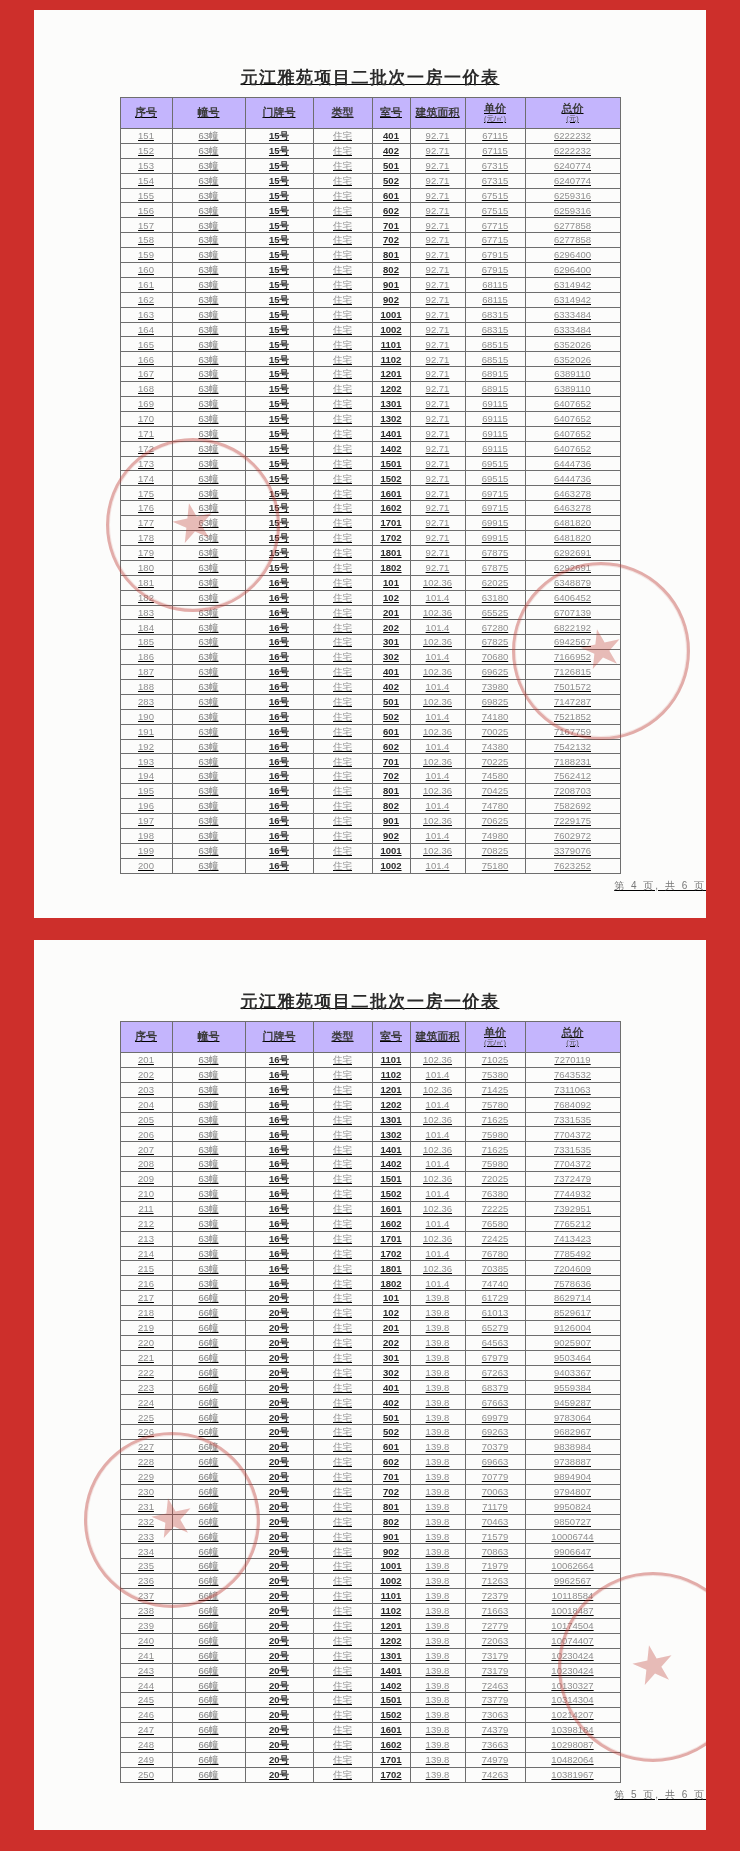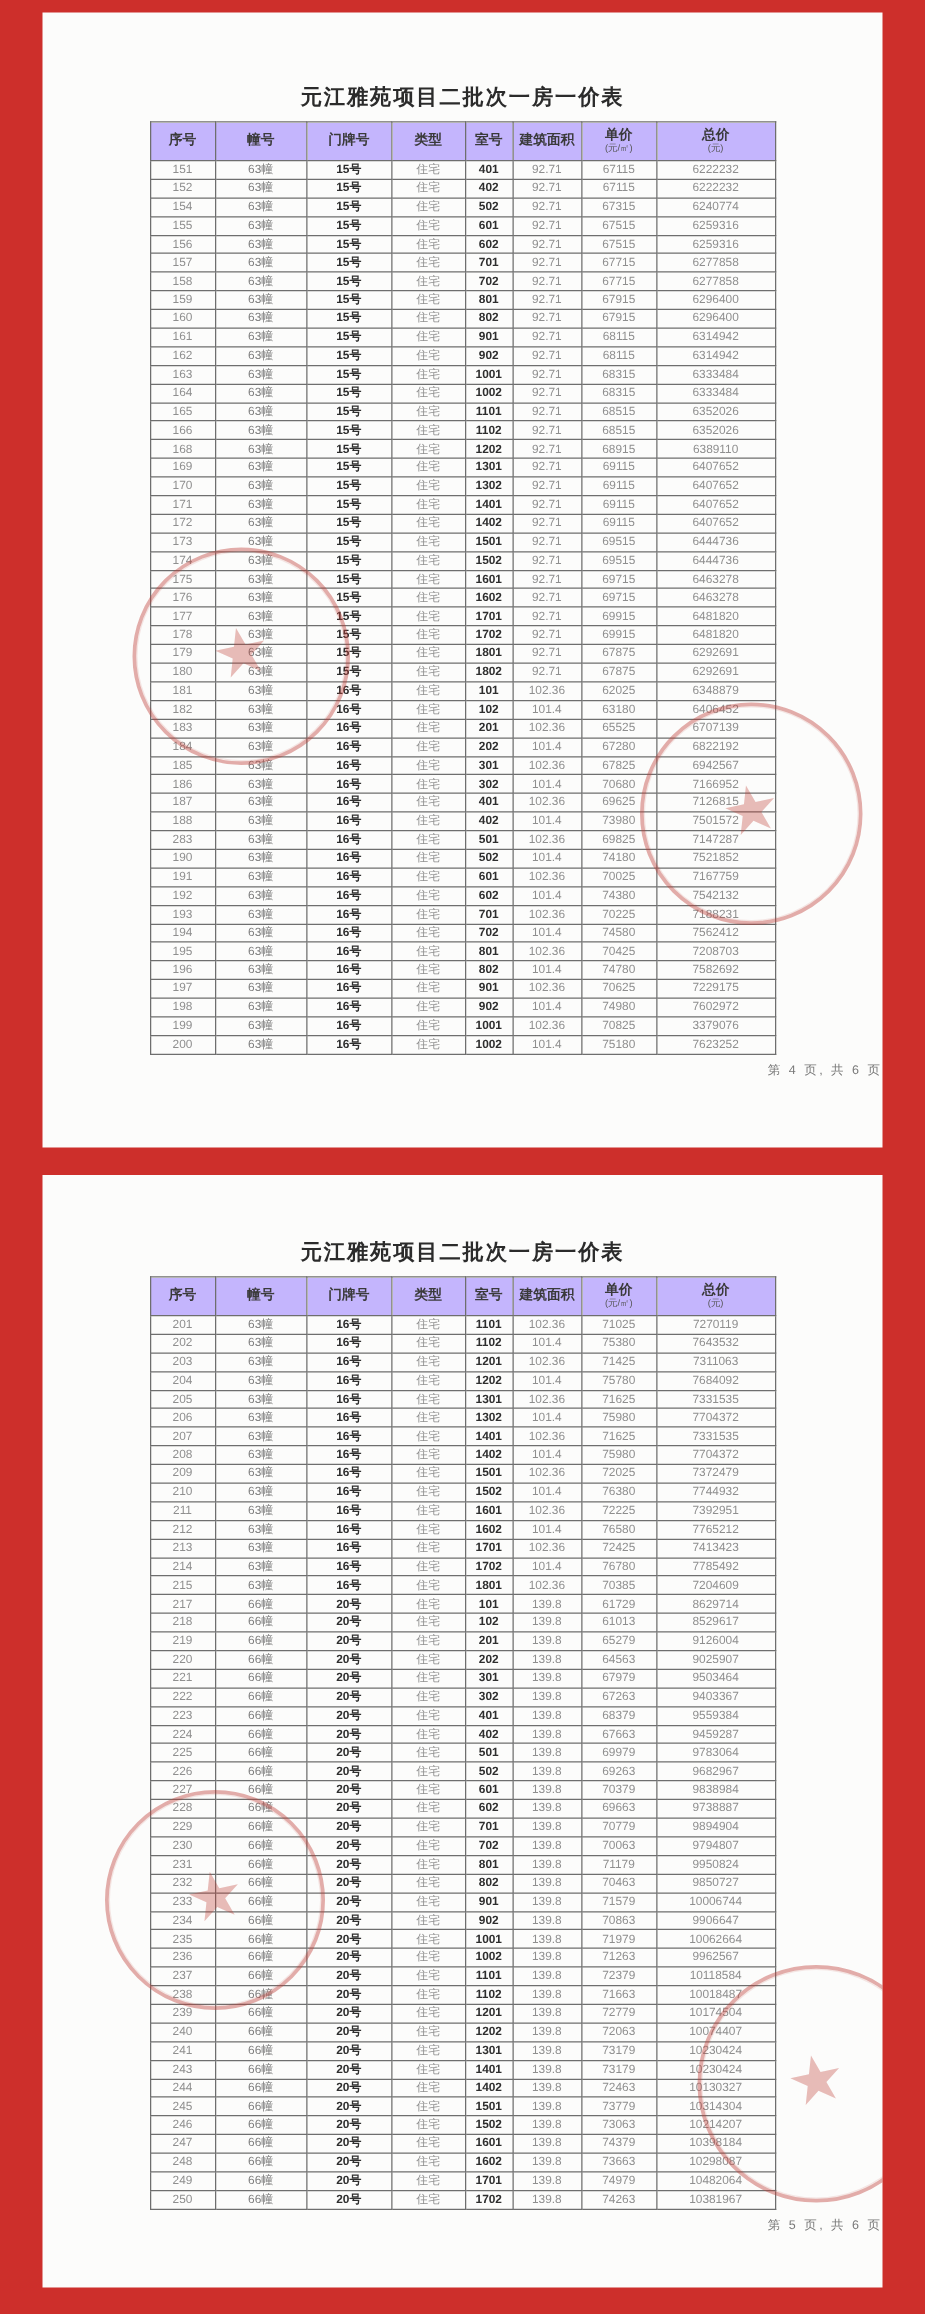--- a/index.html
+++ b/index.html
@@ -7,20 +7,21 @@
     width:740px;height:1851px;
     background:#cd2f2b;
     font-family:"Liberation Sans","DejaVu Sans",sans-serif;
     position:relative;overflow:hidden;
   }
   .page{
     position:absolute;left:34px;width:672px;
     background:#fcfcfb;
     box-sizing:border-box;
     overflow:hidden;
+    text-decoration:underline;
   }
   .page-1{top:10px;height:908px;}
   .page-2{top:940px;height:890px;}
   .page-title{
     margin-top:56px;
     text-align:center;
     font-size:17px;font-weight:700;color:#2b2b2b;
     letter-spacing:1.5px;
   }
   .page-2 .page-title{margin-top:50px;}
@@ -127,30 +128,40 @@
           <td class="c-seq">152</td>
           <td class="c-building">63幢</td>
           <td class="c-door">15号</td>
           <td class="c-type">住宅</td>
           <td class="c-room">402</td>
           <td class="c-area">92.71</td>
           <td class="c-unit">67115</td>
           <td class="c-total">6222232</td>
         </tr>
         <tr>
-          <td class="c-seq">154</td>
-          <td class="c-building">63幢</td>
-          <td class="c-door">15号</td>
-          <td class="c-type">住宅</td>
-          <td class="c-room">502</td>
+          <td class="c-seq">153</td>
+          <td class="c-building">63幢</td>
+          <td class="c-door">15号</td>
+          <td class="c-type">住宅</td>
+          <td class="c-room">501</td>
           <td class="c-area">92.71</td>
           <td class="c-unit">67315</td>
           <td class="c-total">6240774</td>
         </tr>
         <tr>
+          <td class="c-seq">154</td>
+          <td class="c-building">63幢</td>
+          <td class="c-door">15号</td>
+          <td class="c-type">住宅</td>
+          <td class="c-room">502</td>
+          <td class="c-area">92.71</td>
+          <td class="c-unit">67315</td>
+          <td class="c-total">6240774</td>
+        </tr>
+        <tr>
           <td class="c-seq">155</td>
           <td class="c-building">63幢</td>
           <td class="c-door">15号</td>
           <td class="c-type">住宅</td>
           <td class="c-room">601</td>
           <td class="c-area">92.71</td>
           <td class="c-unit">67515</td>
           <td class="c-total">6259316</td>
         </tr>
         <tr>
@@ -255,20 +266,30 @@
         </tr>
         <tr>
           <td class="c-seq">166</td>
           <td class="c-building">63幢</td>
           <td class="c-door">15号</td>
           <td class="c-type">住宅</td>
           <td class="c-room">1102</td>
           <td class="c-area">92.71</td>
           <td class="c-unit">68515</td>
           <td class="c-total">6352026</td>
+        </tr>
+        <tr>
+          <td class="c-seq">167</td>
+          <td class="c-building">63幢</td>
+          <td class="c-door">15号</td>
+          <td class="c-type">住宅</td>
+          <td class="c-room">1201</td>
+          <td class="c-area">92.71</td>
+          <td class="c-unit">68915</td>
+          <td class="c-total">6389110</td>
         </tr>
         <tr>
           <td class="c-seq">168</td>
           <td class="c-building">63幢</td>
           <td class="c-door">15号</td>
           <td class="c-type">住宅</td>
           <td class="c-room">1202</td>
           <td class="c-area">92.71</td>
           <td class="c-unit">68915</td>
           <td class="c-total">6389110</td>
@@ -774,20 +795,30 @@
           <td class="c-seq">215</td>
           <td class="c-building">63幢</td>
           <td class="c-door">16号</td>
           <td class="c-type">住宅</td>
           <td class="c-room">1801</td>
           <td class="c-area">102.36</td>
           <td class="c-unit">70385</td>
           <td class="c-total">7204609</td>
         </tr>
         <tr>
+          <td class="c-seq">216</td>
+          <td class="c-building">63幢</td>
+          <td class="c-door">16号</td>
+          <td class="c-type">住宅</td>
+          <td class="c-room">1802</td>
+          <td class="c-area">101.4</td>
+          <td class="c-unit">74740</td>
+          <td class="c-total">7578636</td>
+        </tr>
+        <tr>
           <td class="c-seq">217</td>
           <td class="c-building">66幢</td>
           <td class="c-door">20号</td>
           <td class="c-type">住宅</td>
           <td class="c-room">101</td>
           <td class="c-area">139.8</td>
           <td class="c-unit">61729</td>
           <td class="c-total">8629714</td>
         </tr>
         <tr>

